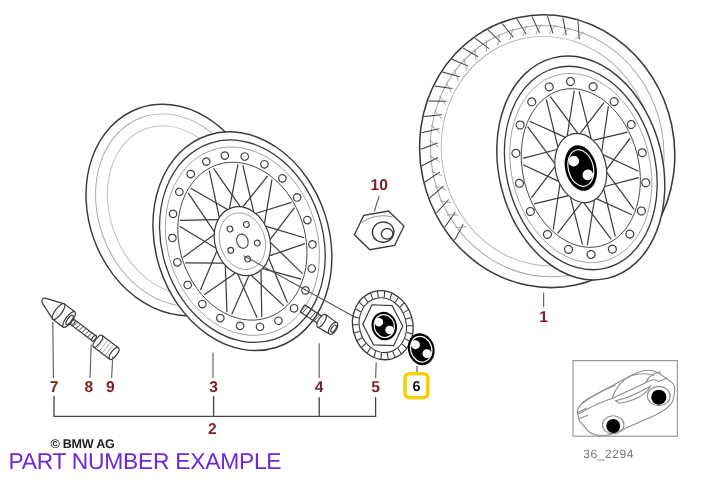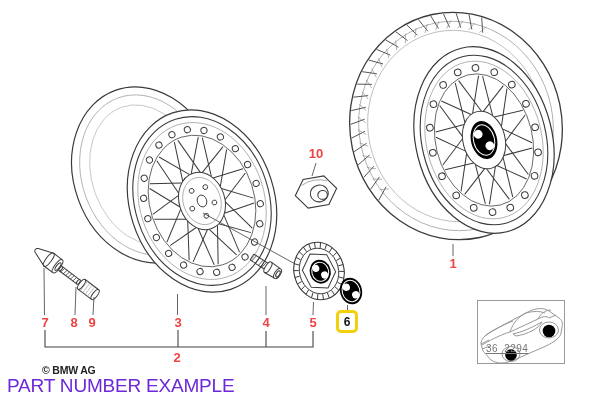--- a/index.html
+++ b/index.html
@@ -1,34 +1,34 @@
 <!DOCTYPE html>
 <html><head>
 <meta charset="utf-8">
 <style>
   html,body{margin:0;padding:0;background:#fff;}
   #stage{position:relative;width:600px;height:400px;background:#fff;overflow:hidden;
          font-family:"Liberation Sans",sans-serif;}
   #art{position:absolute;left:0;top:0;}
   .callout{position:absolute;width:16px;text-align:center;
-           font:700 13px/1 "Liberation Sans",sans-serif;color:#ef4444;}
+           font:700 13px/1 "Liberation Sans",sans-serif;color:#7f1d1d;}
   .callout.wide{width:24px;}
   #c6box{position:absolute;left:336px;top:310px;width:16px;height:17px;
          border:3px solid #F3CF0C;border-radius:5px;background:#fff;
          display:flex;align-items:center;justify-content:center;
          font:700 12px/1 "Liberation Sans",sans-serif;color:#141414;}
   #copyright{position:absolute;left:42px;top:364px;
              font:700 10.5px/1.15 "Liberation Sans",sans-serif;color:#222;
              letter-spacing:-0.2px;text-align:center;}
   #caption{position:absolute;left:7px;top:376px;
            font:400 19px/1.05 "Liberation Sans",sans-serif;color:#6d28d9;
            letter-spacing:-0.2px;}
-  #inset-code{position:absolute;left:486px;top:344px;
+  #inset-code{position:absolute;left:486px;top:375px;
               font:400 10px/1 "Liberation Sans",sans-serif;color:#767676;
-              letter-spacing:0.5px;text-decoration:underline;}
+              letter-spacing:0.5px;}
 </style>
 </head>
 <body>
 
 <div id="stage">
 
   <svg id="art" width="600" height="400" viewBox="0 0 600 400">
 
     <g id="g-left-barrel" transform="translate(146,175) rotate(-20)">
         <ellipse rx="72" ry="90" fill="#fff" stroke="#3a3a3a" stroke-width="1.2"></ellipse>

